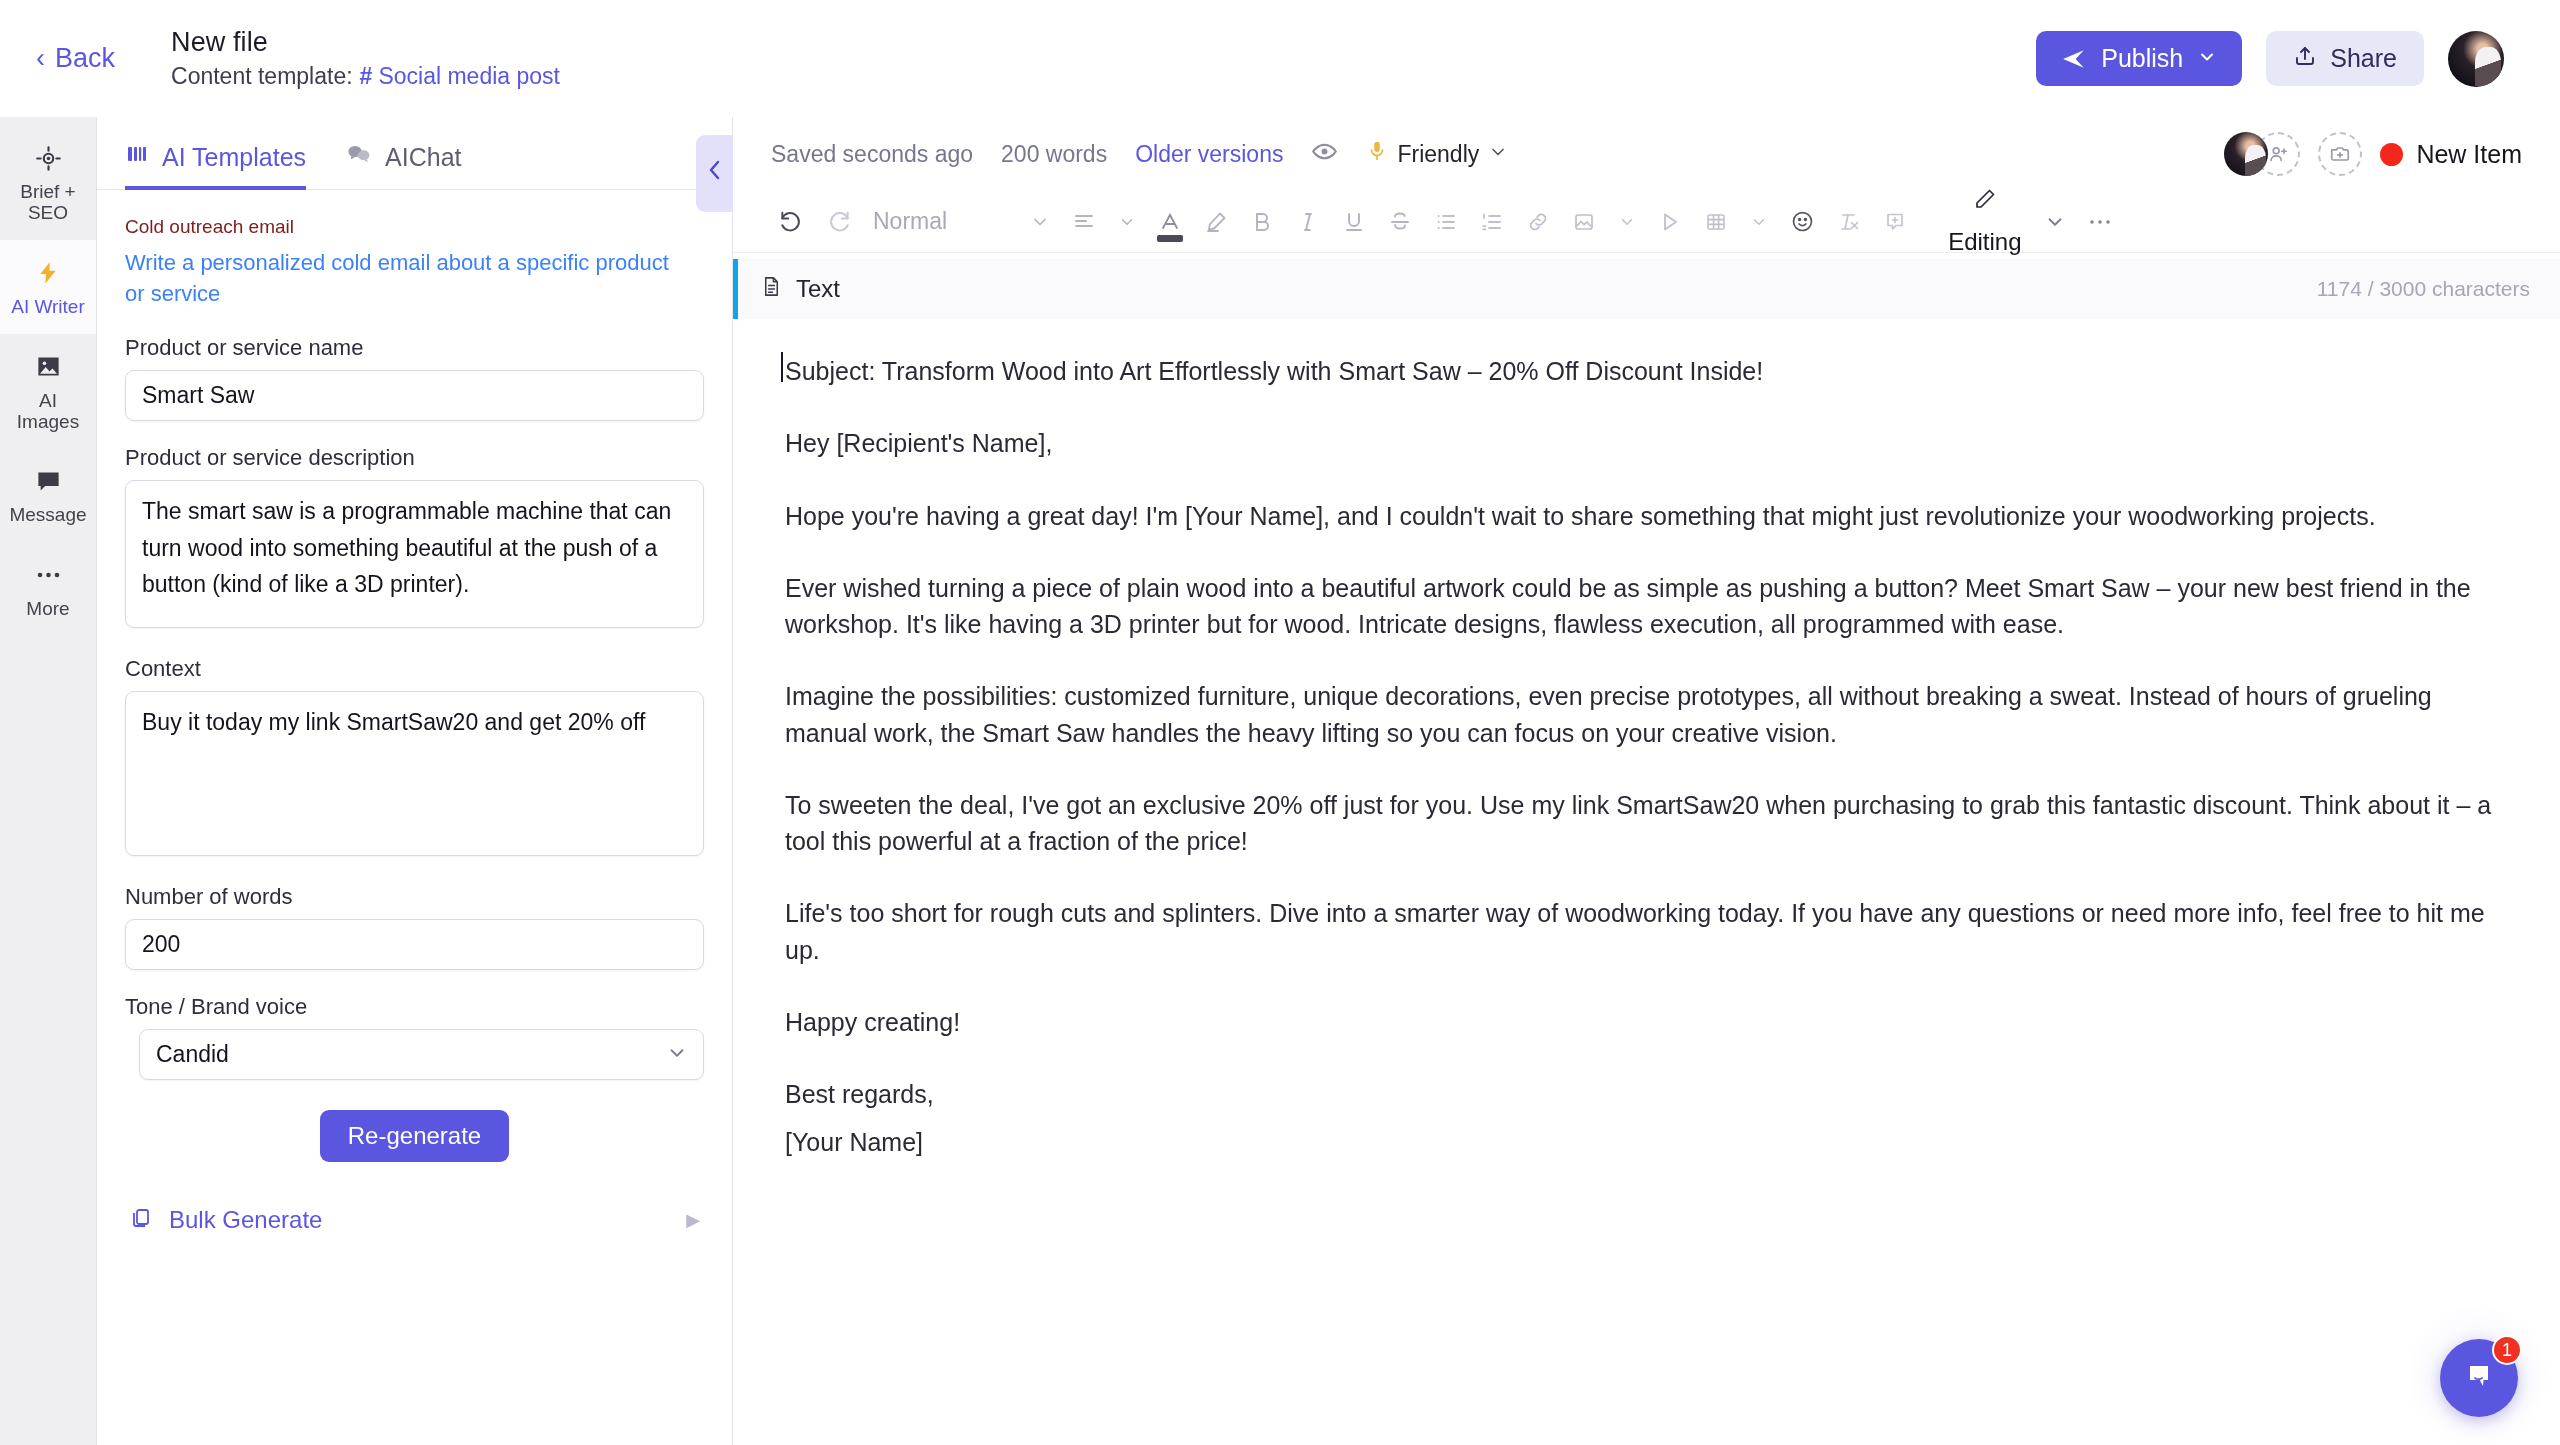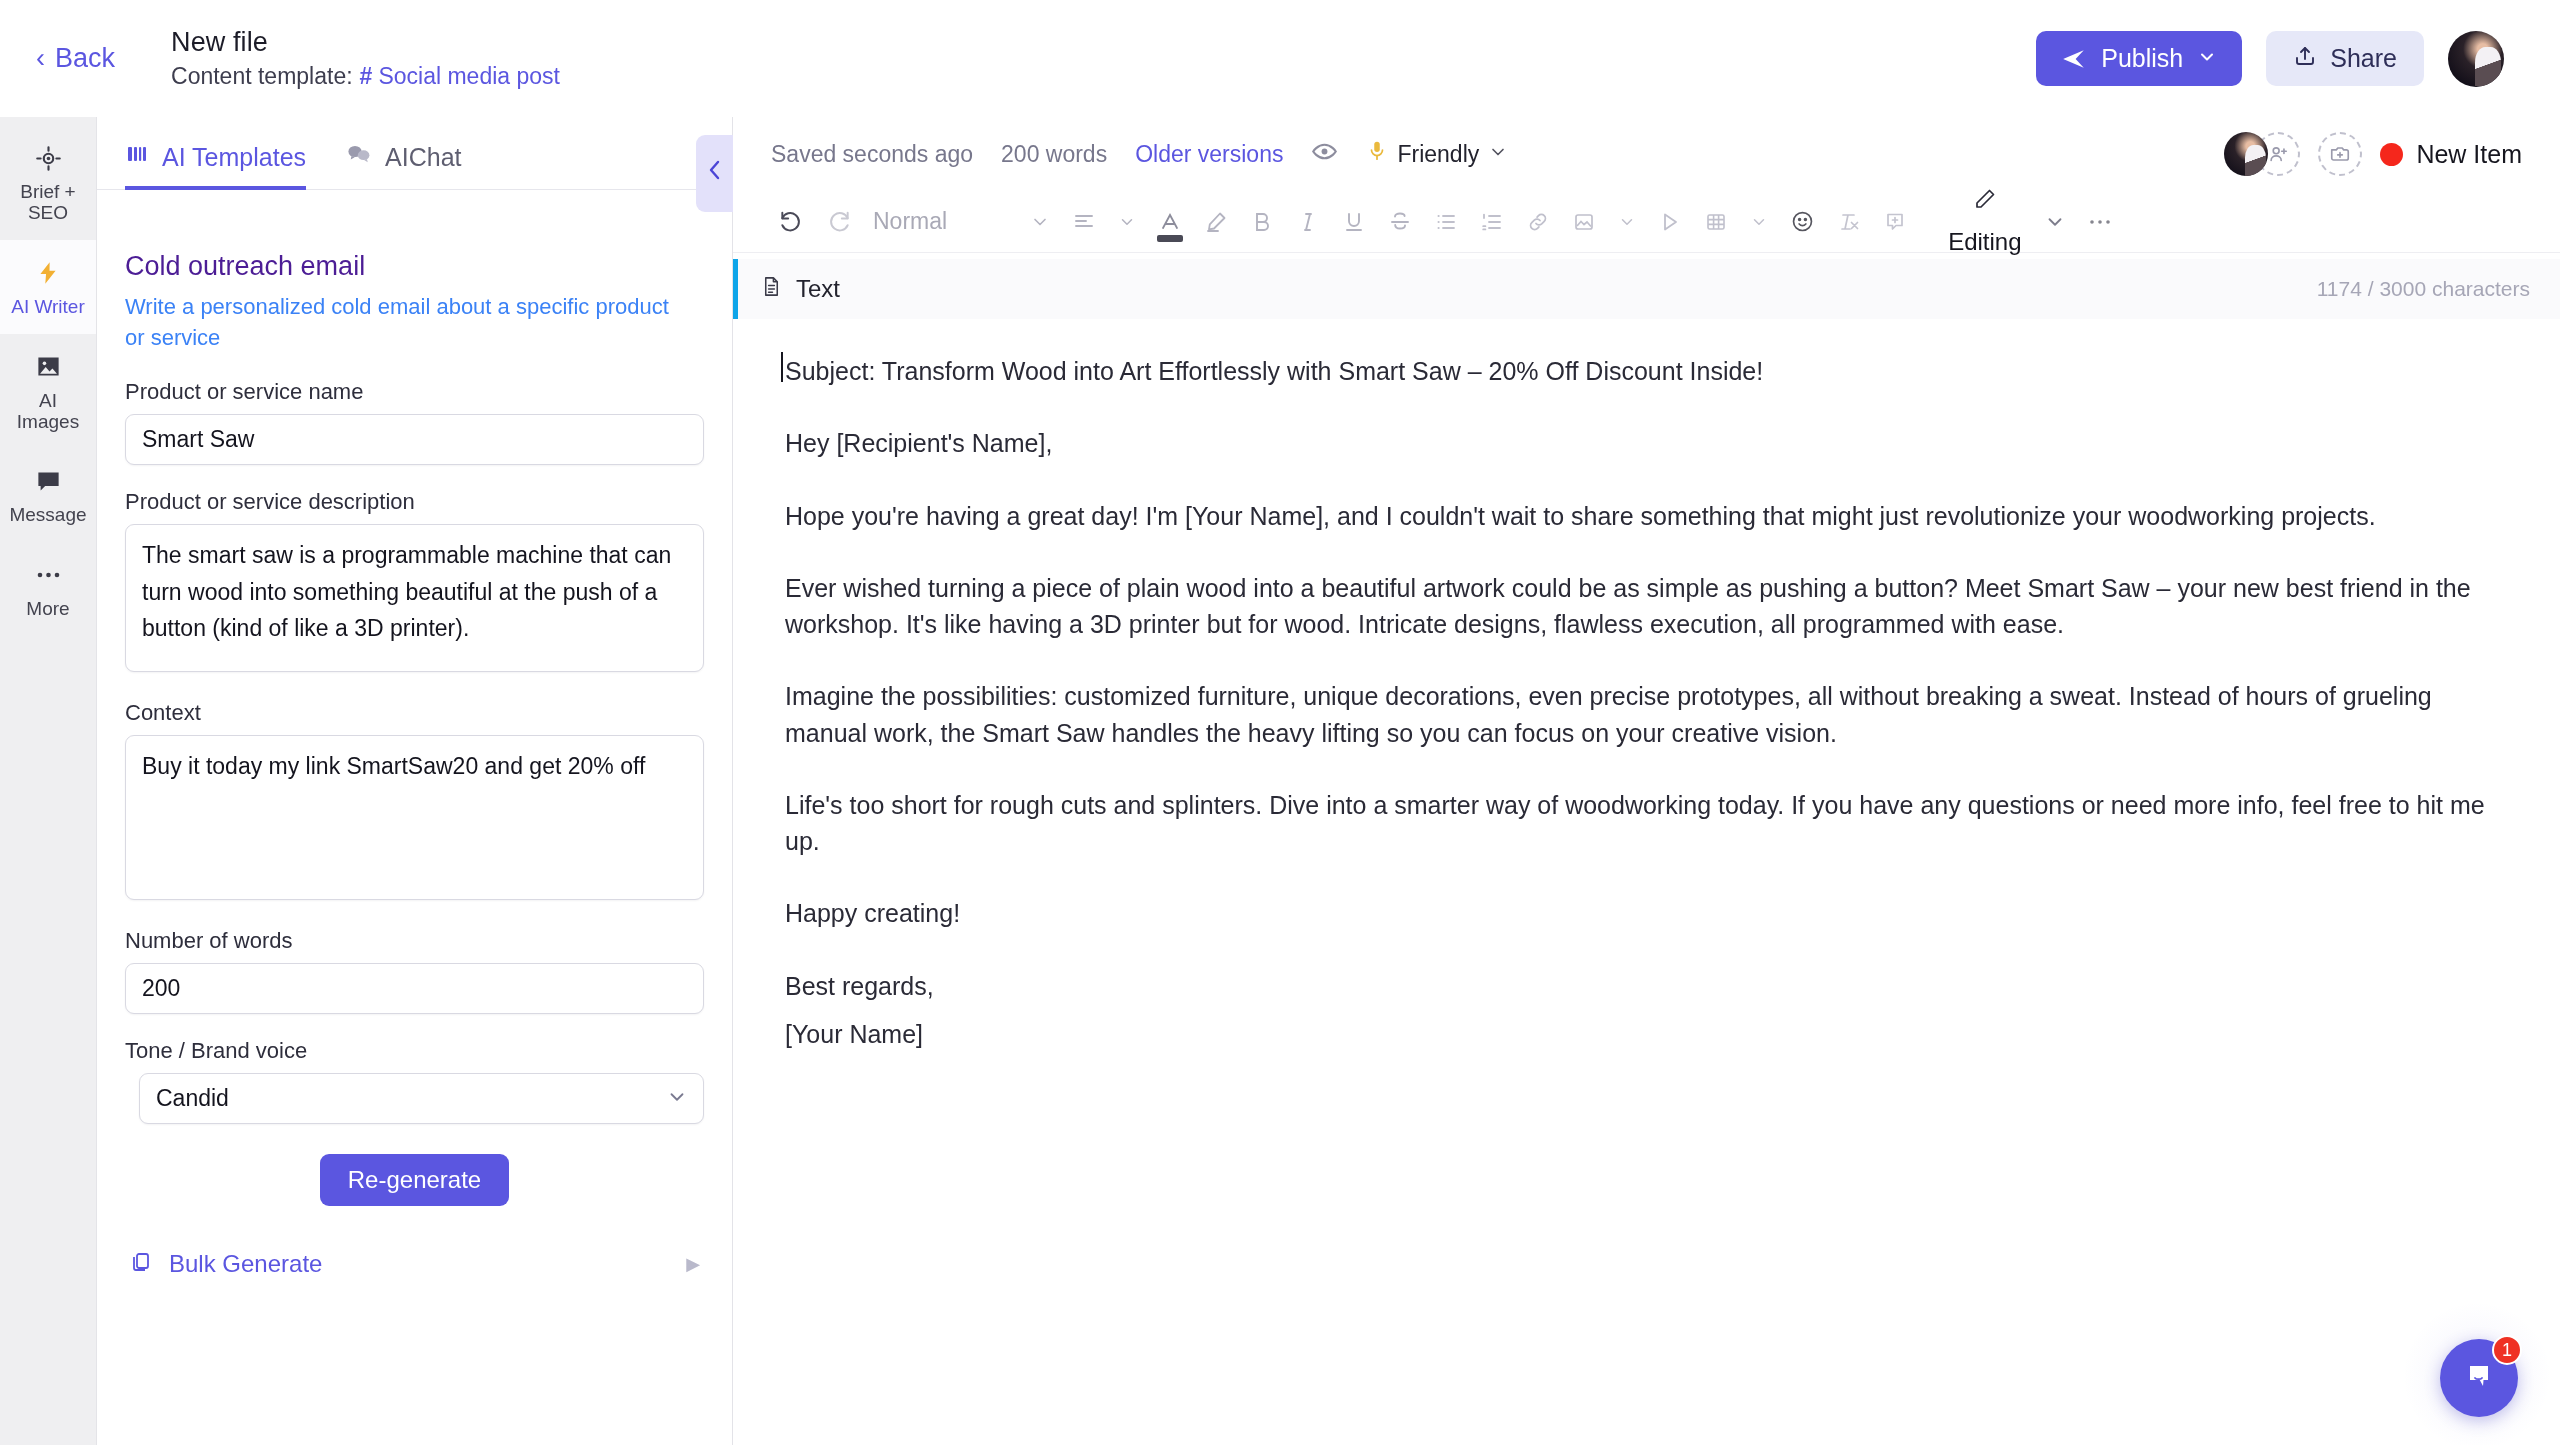--- a/index.html
+++ b/index.html
@@ -91,21 +91,21 @@
 
   .collapse-tab {
     position: absolute; right: -1px; top: 18px;
     width: 37px; height: 77px; background: #e3e1fa;
     border-radius: 9px 0 0 9px;
     display: flex; align-items: center; justify-content: center;
     color: #4b45d6; font-size: 28px; cursor: pointer; z-index: 5;
   }
 
   .panel-body { padding: 26px 28px 20px; overflow: hidden; flex: 1; }
-  .tpl-name { font-size: 27px; color: #4c1d95; margin-bottom: 9px; margin-top: 35px; }
+  .tpl-name { font-size: 19px; color: #7f1d1d; margin-bottom: 9px; }
   .tpl-desc { font-size: 22px; color: #3b82f6; line-height: 1.42; margin-bottom: 26px; max-width: 550px;}
 
   .field { margin-bottom: 24px; }
   .field-label { font-size: 22px; color: #2e2e3c; margin-bottom: 9px; display:block; }
   .inp, .ta {
     width: 100%; border: 1px solid #d9d9e2; border-radius: 9px;
     background: #fff; font-family: inherit; font-size: 23px; color: #14141e;
     padding: 12px 16px; outline: none;
     box-shadow: 0 1px 2px rgba(20,20,40,.05);
   }
@@ -620,20 +620,21 @@
       </span>
       <span class="char-count">1174 / 3000 characters</span>
     </div>
 
     <div class="doc">
       <p>Subject: Transform Wood into Art Effortlessly with Smart Saw – 20% Off Discount Inside!</p>
       <p>Hey [Recipient's Name],</p>
       <p>Hope you're having a great day! I'm [Your Name], and I couldn't wait to share something that might just revolutionize your woodworking projects.</p>
       <p>Ever wished turning a piece of plain wood into a beautiful artwork could be as simple as pushing a button? Meet Smart Saw – your new best friend in the workshop. It's like having a 3D printer but for wood. Intricate designs, flawless execution, all programmed with ease.</p>
       <p>Imagine the possibilities: customized furniture, unique decorations, even precise prototypes, all without breaking a sweat. Instead of hours of grueling manual work, the Smart Saw handles the heavy lifting so you can focus on your creative vision.</p>
+      <p>To sweeten the deal, I've got an exclusive 20% off just for you. Use my link SmartSaw20 when purchasing to grab this fantastic discount. Think about it – a tool this powerful at a fraction of the price!</p>
       <p>Life's too short for rough cuts and splinters. Dive into a smarter way of woodworking today. If you have any questions or need more info, feel free to hit me up.</p>
       <p>Happy creating!</p>
       <p style="margin-bottom:12px">Best regards,</p>
       <p>[Your Name]</p>
     </div>
 
     <div class="fab-halo"></div>
     <div class="chat-fab">
       <span>
         <svg width="36" height="36" viewBox="0 0 36 36" fill="#fff">

